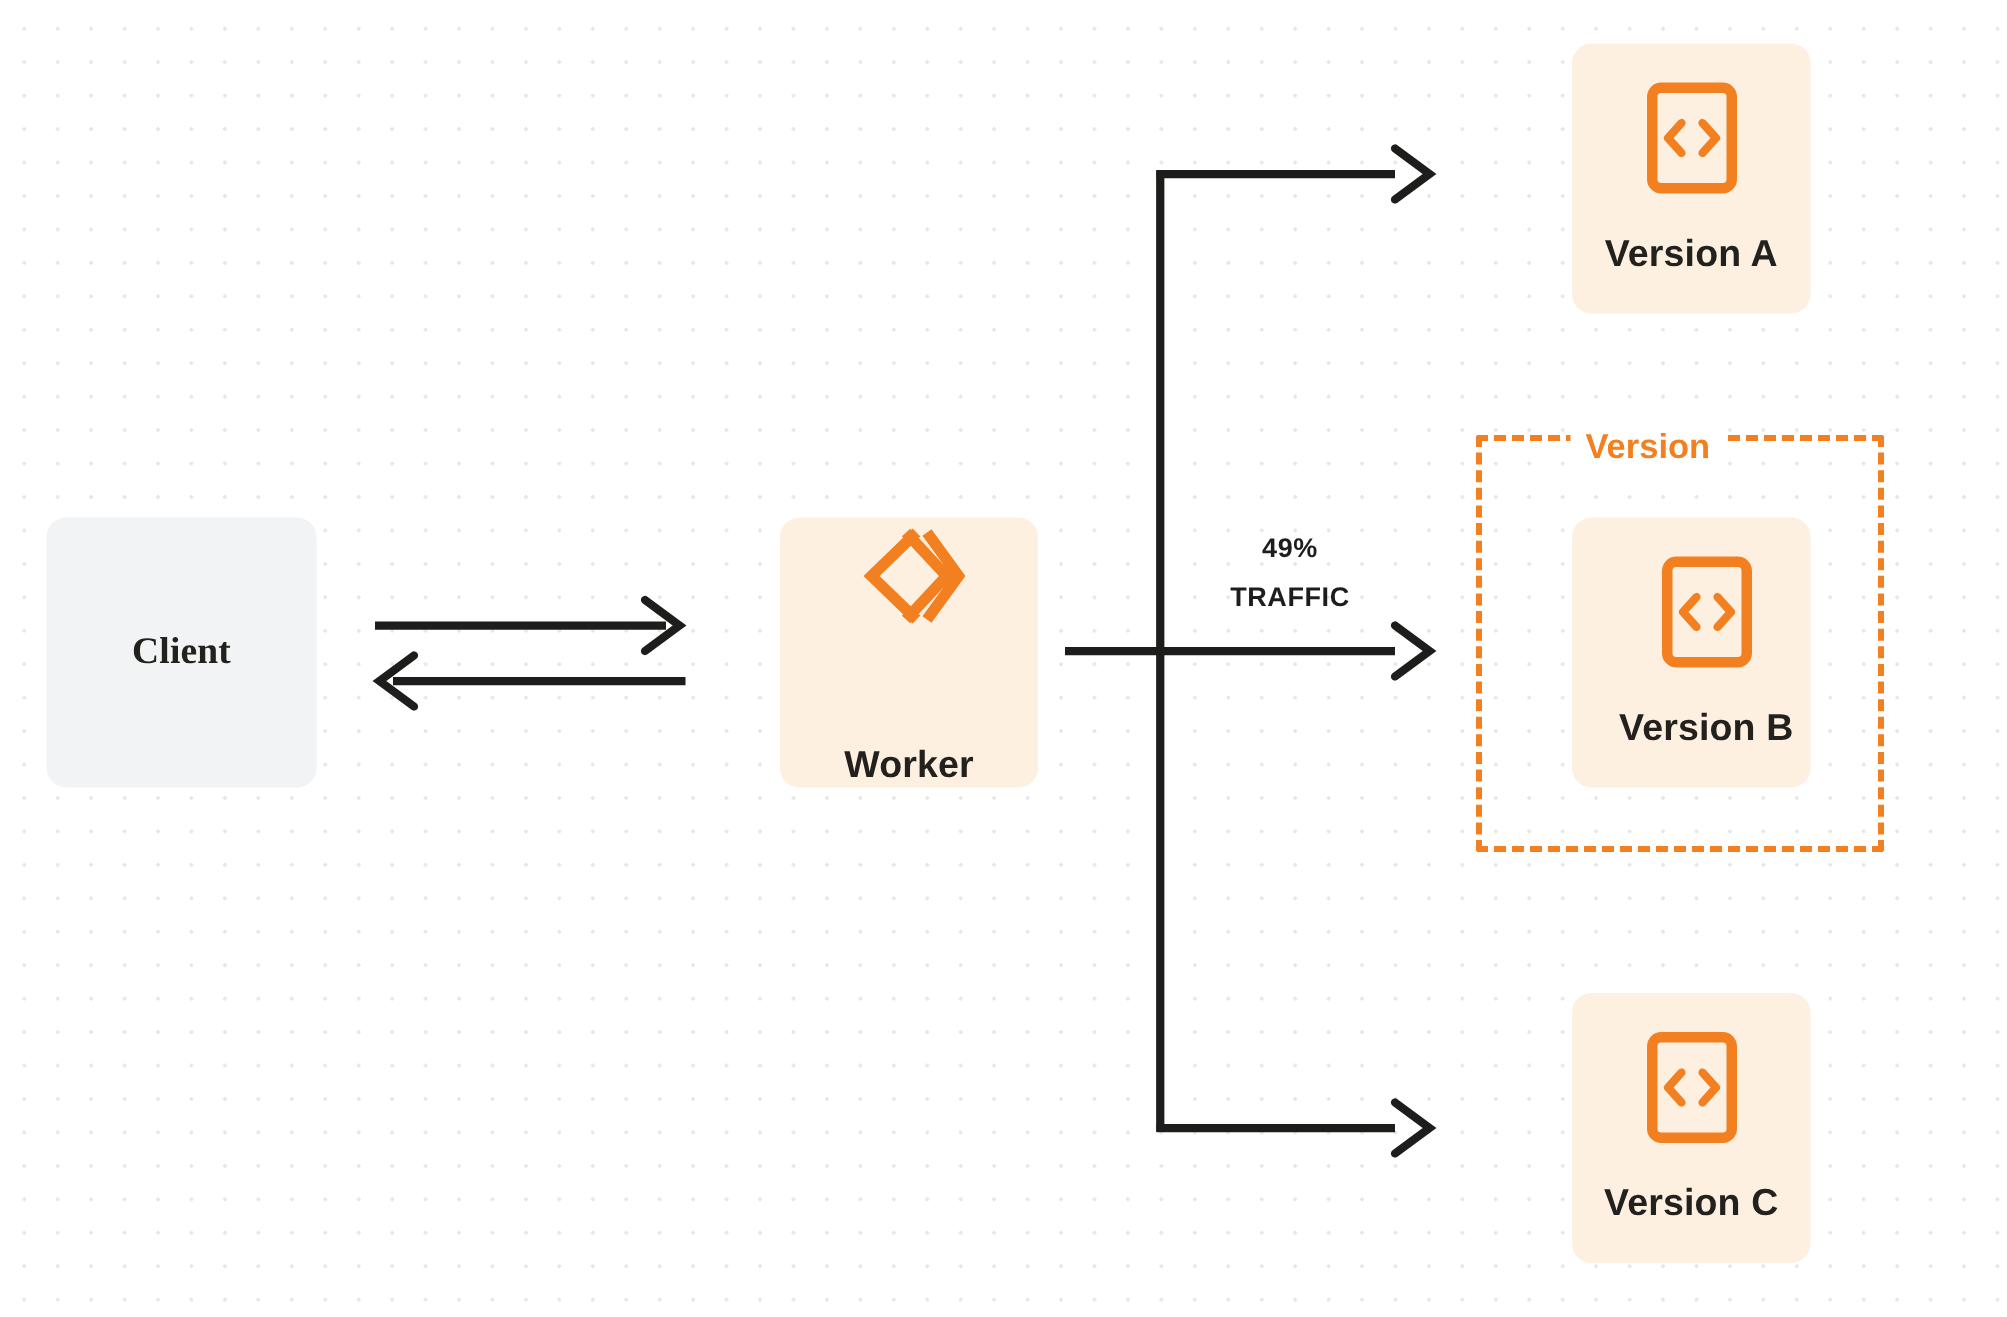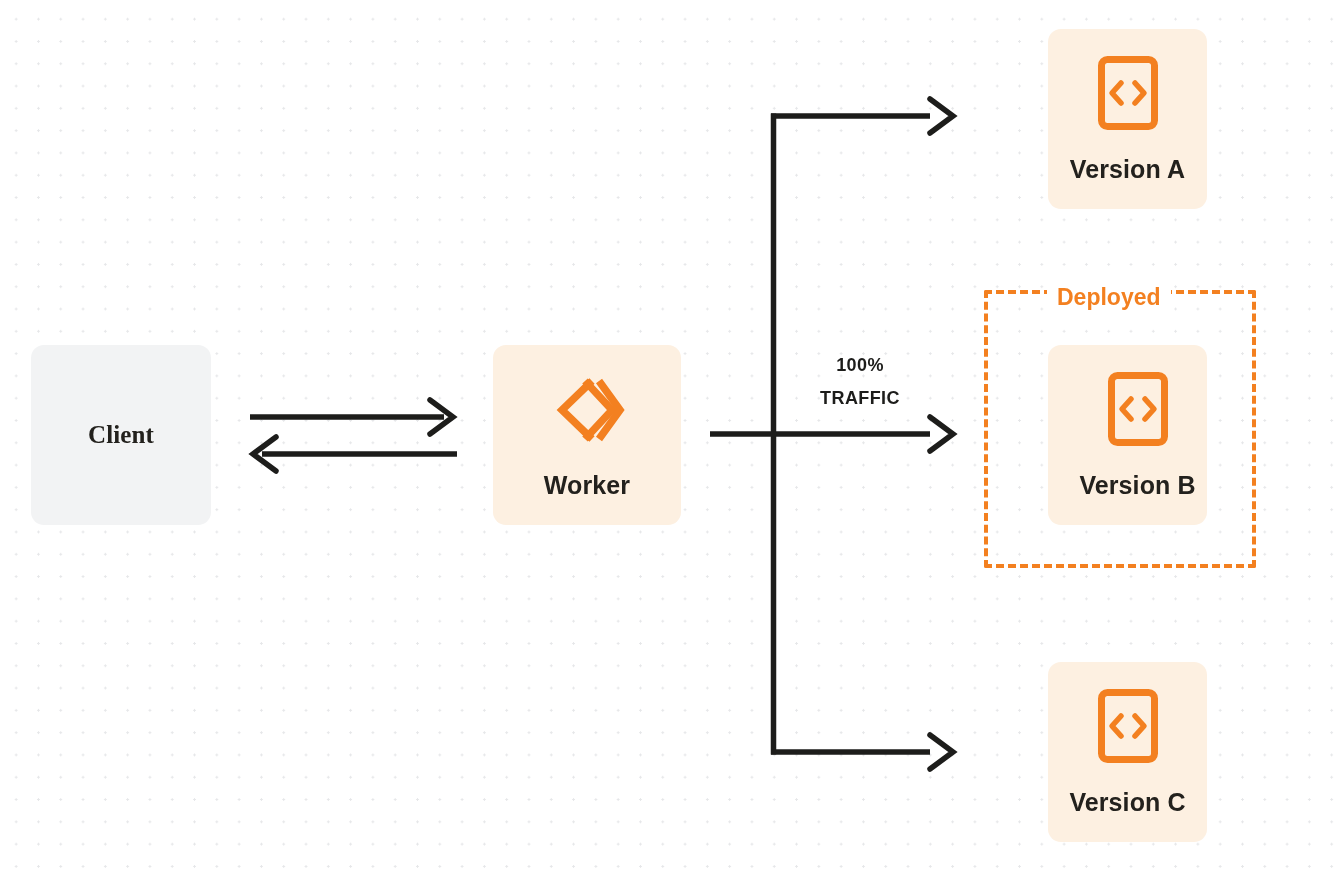--- a/index.html
+++ b/index.html
@@ -38,22 +38,23 @@
   
   #client-node{
     left:31px; top:345px; width:180px; height:180px;
     background:#f2f3f4;
     font-family:Liberation Serif, serif;
   }
   #client-node .node-label{font-size:25px;}
 
   
   #worker-node{
-    left:493px; top:345px; width:188px; height:180px;
+    left:520px; top:345px; width:172px; height:180px;
     background:#fdf0e1;
+    justify-content:space-between;
   }
   #worker-node .node-label{font-size:25px; margin-top:18px;}
 
   
   .version-node{
     width:159px; height:180px;
     background:#fdf0e1;
     left:1036px;
     margin-left:12px;
   }
@@ -140,21 +141,21 @@
       <polyline points="930,417 953,434 930,451" fill="none" stroke="#1d1d1b" stroke-width="5.5" stroke-linecap="round" stroke-linejoin="miter"></polyline>
     </g>
 
     <g>
       <line x1="771" y1="752" x2="930" y2="752" stroke="#1d1d1b" stroke-width="5.5" stroke-linecap="butt"></line>
       <polyline points="930,735 953,752 930,769" fill="none" stroke="#1d1d1b" stroke-width="5.5" stroke-linecap="round" stroke-linejoin="miter"></polyline>
     </g>
   </svg>
 
   <div id="traffic-label">
-    <span>100%</span>
+    <span>49%</span>
     <span>TRAFFIC</span>
   </div>
 
   <div class="node" id="client-node">
     <div class="node-label">Client</div>
   </div>
 
   <div class="node" id="worker-node">
     <span class="worker-icon">
       <svg width="78" height="78" viewBox="0 0 78 78" xmlns="http://www.w3.org/2000/svg">
@@ -163,21 +164,21 @@
 
         <polyline points="37,10 64,39 37,68" fill="none" stroke="#f38020" stroke-width="7.5" stroke-linecap="butt" stroke-linejoin="miter"></polyline>
 
         <polyline points="51,10 72,39 51,68" fill="none" stroke="#f38020" stroke-width="7.5" stroke-linecap="butt" stroke-linejoin="miter"></polyline>
       </svg>
     </span>
     <div class="node-label">Worker</div>
   </div>
 
   <div id="deployed-frame"></div>
-  <div id="deployed-label">Deployed</div>
+  <div id="deployed-label">Version</div>
 
   <div class="node version-node" id="version-a-node">
     <span class="code-icon">
       <svg width="62" height="76" viewBox="0 0 62 76" xmlns="http://www.w3.org/2000/svg">
         <rect x="4.5" y="4.5" width="53" height="67" rx="6" ry="6" fill="none" stroke="#f38020" stroke-width="7"></rect>
         <polyline points="24,28 15,38 24,48" fill="none" stroke="#f38020" stroke-width="5.5" stroke-linecap="round" stroke-linejoin="round"></polyline>
         <polyline points="38,28 47,38 38,48" fill="none" stroke="#f38020" stroke-width="5.5" stroke-linecap="round" stroke-linejoin="round"></polyline>
       </svg>
     </span>
     <div class="node-label">Version A</div>

